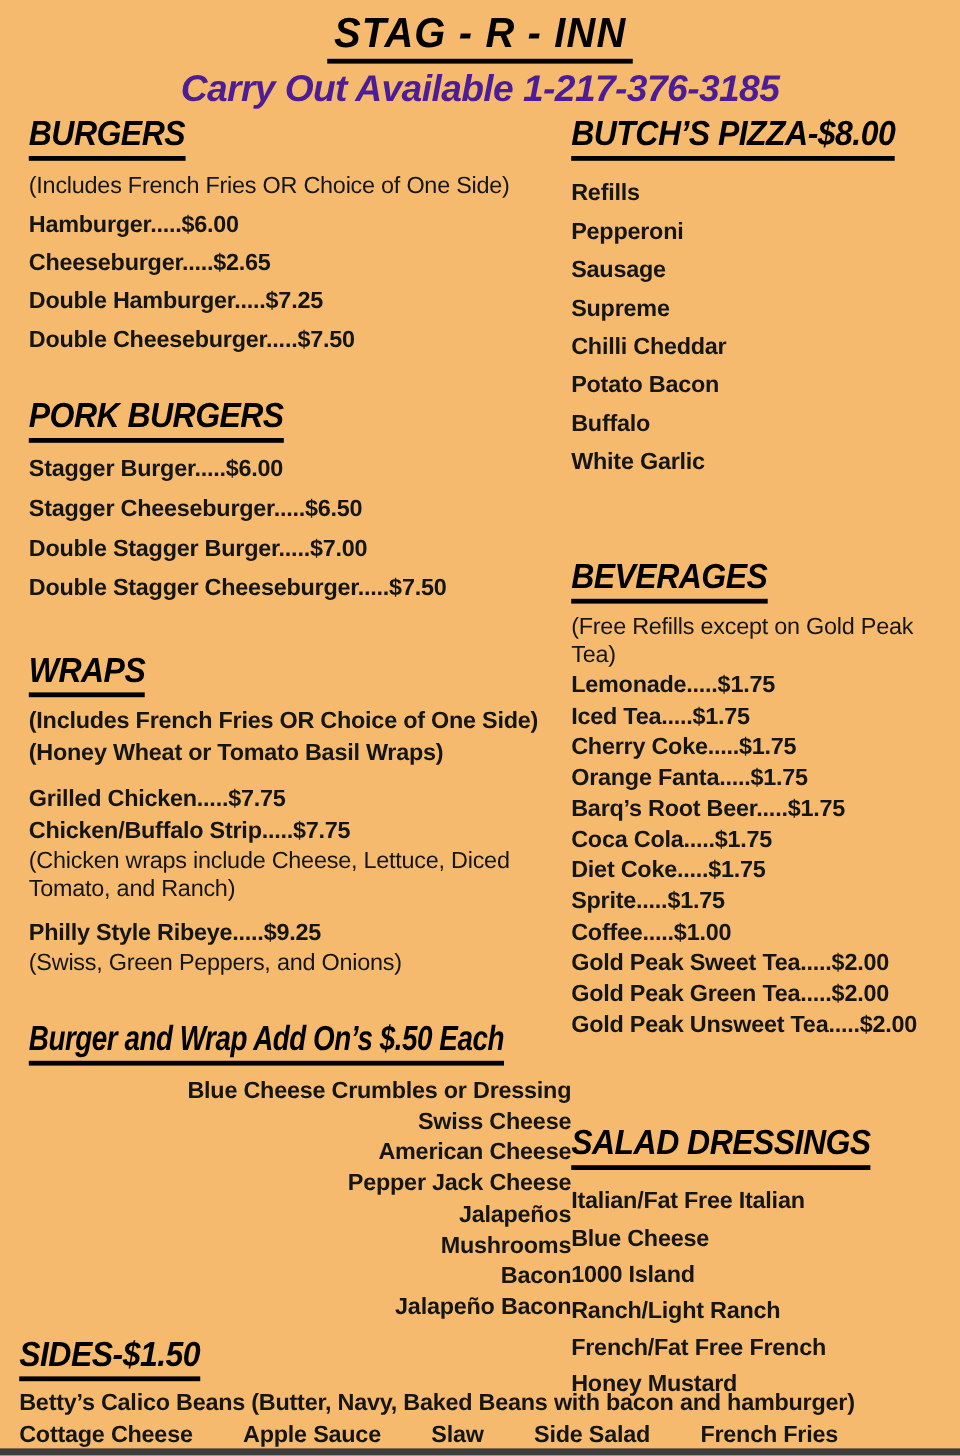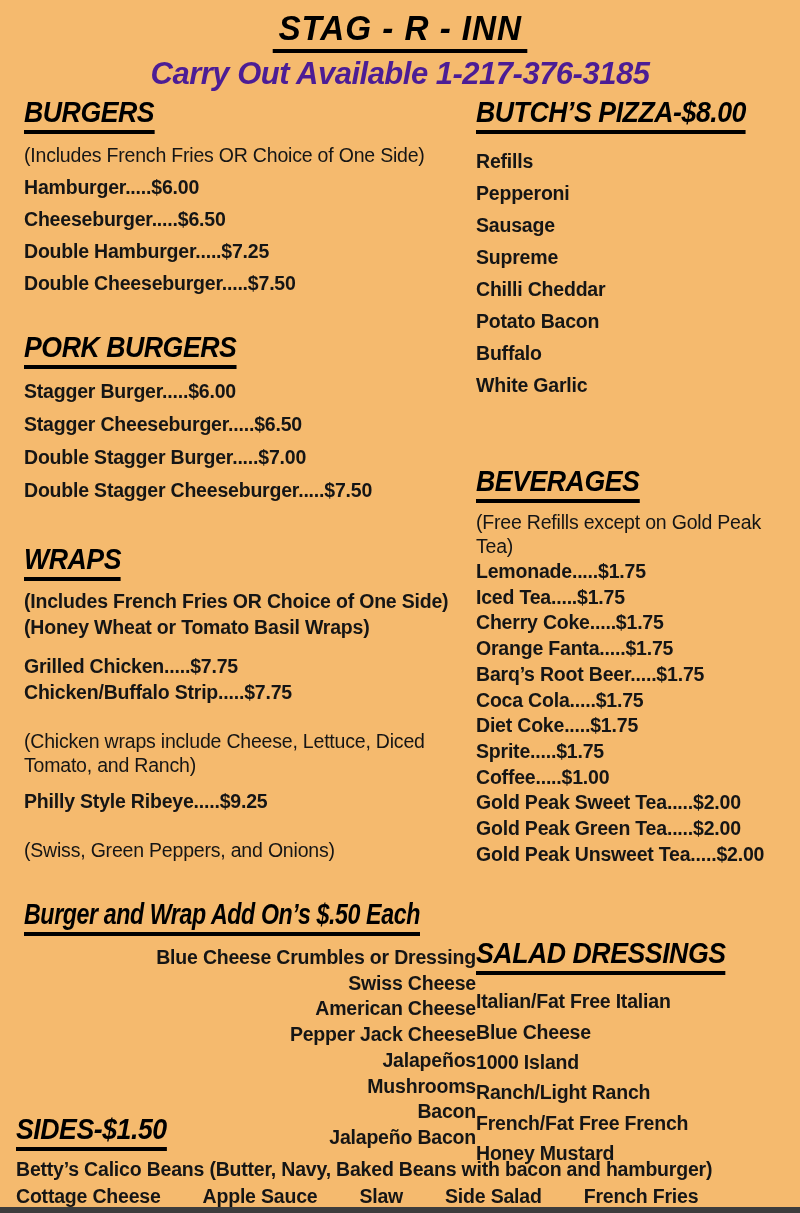--- a/index.html
+++ b/index.html
@@ -55,21 +55,21 @@
     letter-spacing: -0.2px;
     white-space: nowrap;
   }
   .lh32 .item { line-height: 32px; }
   .lh33 .item { line-height: 33px; }
   .lh26 .item { line-height: 25.7px; }
   .lh30 .item { line-height: 30.3px; }
 
   .note {
     font-size: 19.5px; font-weight: normal;
-    line-height: 24px; letter-spacing: -0.2px; margin-top: 24px;
+    line-height: 24px; letter-spacing: -0.2px;
   }
   .bold-note { font-size: 19.5px; font-weight: bold; line-height: 26px; letter-spacing: -0.2px; }
 
   
   #burgers-section .note { margin-top: 9px; }
   #burgers-section .items { margin-top: 4px; }
   #pork-section { margin-top: 32px; }
   #pork-section .items { margin-top: 6px; }
   #wraps-section { margin-top: 36px; }
   .wrap-notes { margin-top: 7px; }
@@ -122,21 +122,21 @@
 <div class="columns">
 
   <div class="col-left">
 
     <section id="burgers-section">
       <h2 class="section-title">BURGERS</h2>
       <div class="note">(Includes French Fries OR Choice of One Side)</div>
       <div class="items lh32">
 
       <div class="item">Hamburger.....$6.00</div>
-          <div class="item">Cheeseburger.....$6.50</div>
+          <div class="item">Cheeseburger.....$2.65</div>
           <div class="item">Double Hamburger.....$7.25</div>
           <div class="item">Double Cheeseburger.....$7.50</div>
         </div>
     </section>
 
     <section id="pork-section">
       <h2 class="section-title">PORK BURGERS</h2>
       <div class="items lh33">
 
       <div class="item">Stagger Burger.....$6.00</div>

